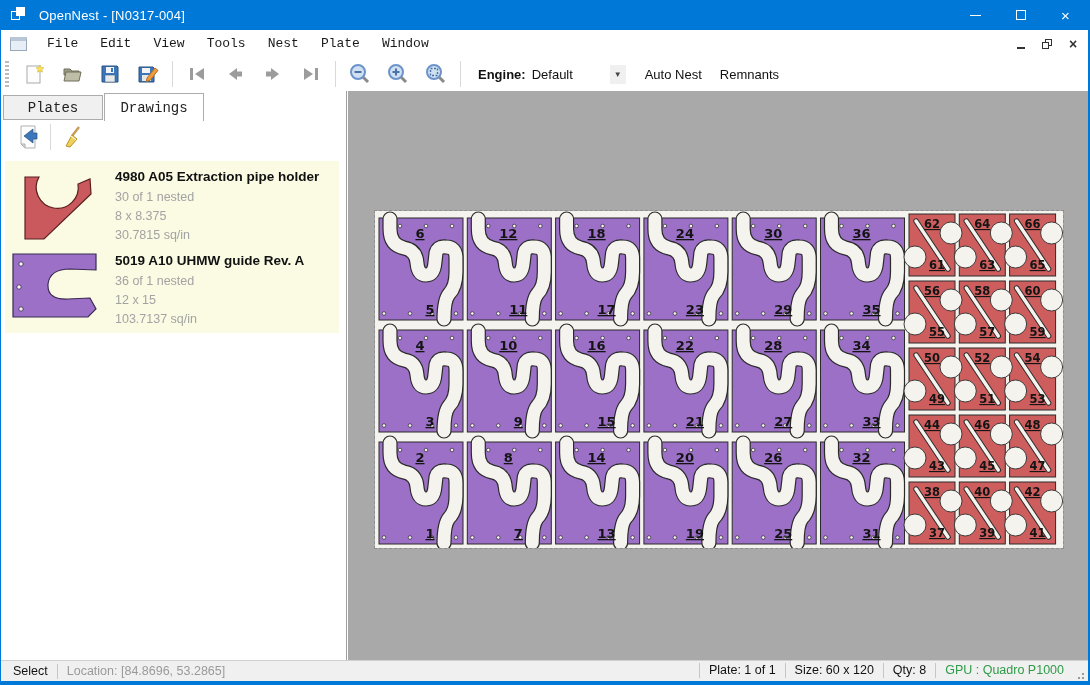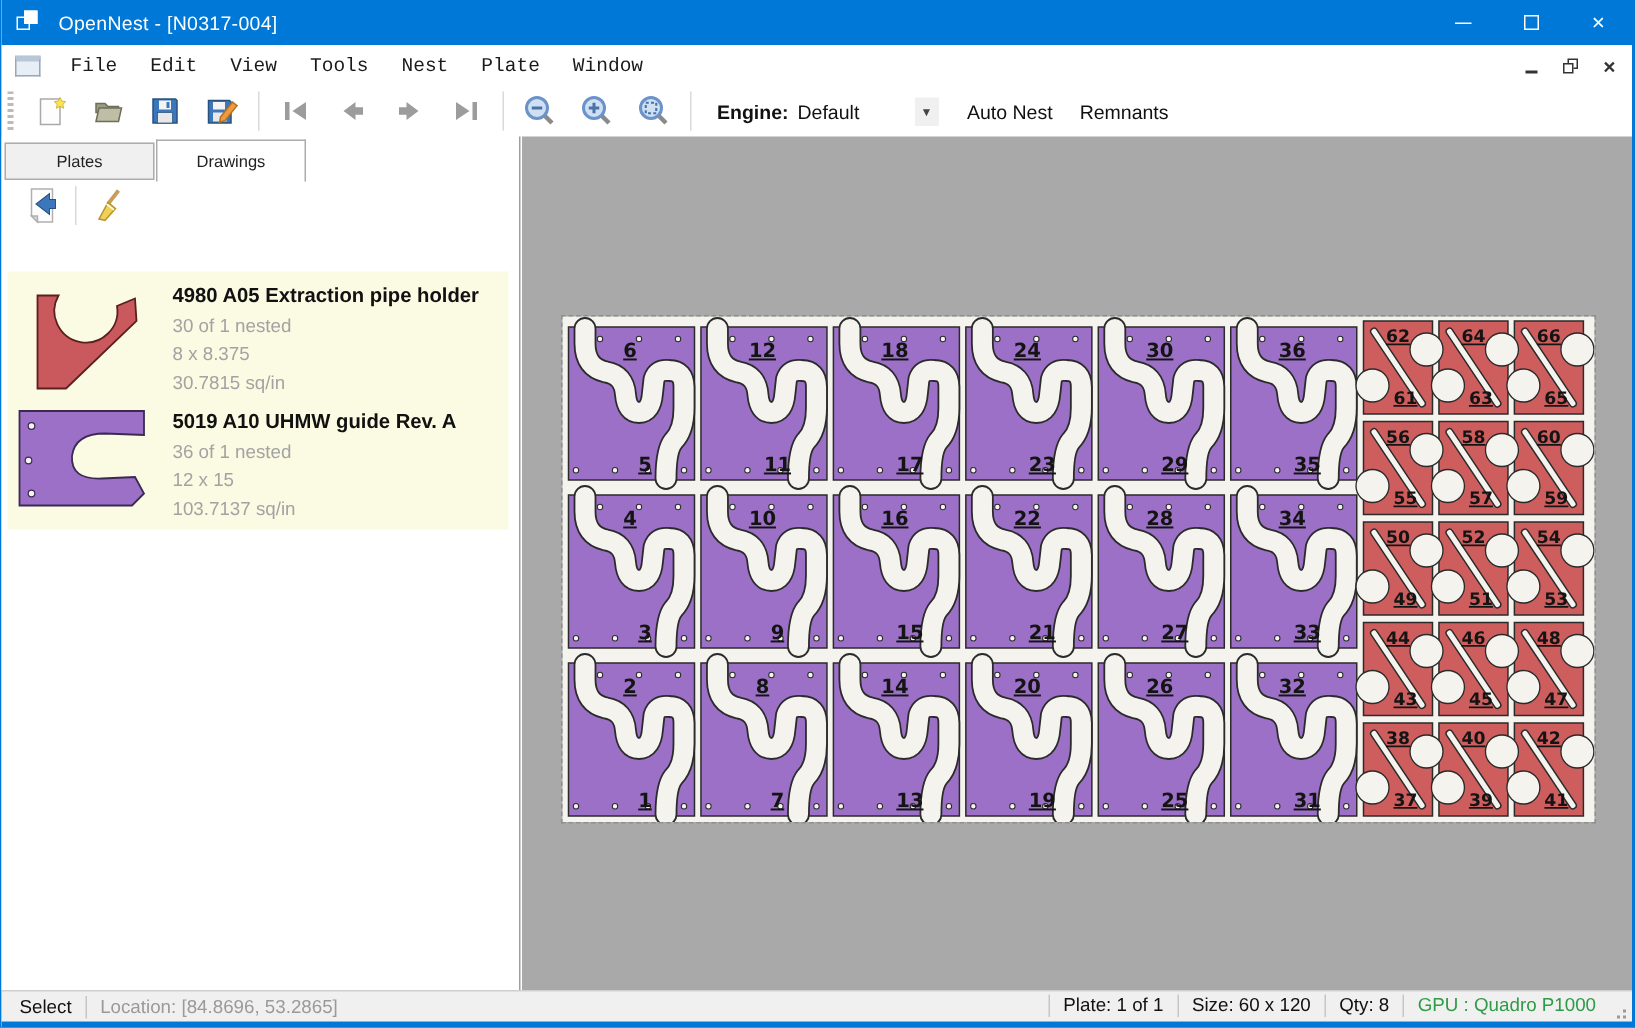--- a/index.html
+++ b/index.html
@@ -37,28 +37,28 @@
   .tb-sep{width:1px;height:26px;background:#d9d9d9;margin:0 5px;}
   .tb-label{font-size:13px;font-weight:bold;color:#111;margin:0 6px 0 12px;}
   .tb-value{font-size:13px;color:#111;width:78px;}
   #engine-drop{width:16px;height:19px;background:#f0f0f0;display:flex;align-items:center;justify-content:center;
                font-size:8px;color:#444;margin-right:10px;}
   .tb-text-btn{font-size:13px;color:#111;padding:5px 9px;}
   
   #panel{position:absolute;left:0;top:91px;width:346px;height:569px;background:#fff;border-right:1px solid #9e9e9e;}
   #tabstrip{position:absolute;left:0;top:0;width:100%;height:30px;background:#fff;}
   .tab{position:absolute;top:4px;height:25px;display:flex;align-items:center;justify-content:center;
-       font-size:11px;color:#222;border:1px solid #acacac;background:#f0f0f0;}
+       font-size:14px;color:#222;border:1px solid #acacac;background:#f0f0f0;font-family:Liberation Mono, monospace;}
   .tab.active{top:2px;height:28px;background:#fff;border-bottom:none;z-index:2;}
   #tab-plates{left:2px;width:100px;}
   #tab-drawings{left:103px;width:100px;}
   #panel-toolbar{position:absolute;left:0;top:30px;width:100%;height:32px;background:#fff;display:flex;align-items:center;padding-left:10px;}
   .ptb-btn{width:34px;height:28px;display:flex;align-items:center;justify-content:center;}
   #drawing-list{position:absolute;left:0;top:62px;width:345px;height:507px;background:#fff;overflow:hidden;}
-  #drawing-block{position:absolute;left:4px;top:8px;width:334px;height:172px;background:#fbfae3;padding:6px 4px;margin-top:20px;}
+  #drawing-block{position:absolute;left:4px;top:8px;width:334px;height:172px;background:#fbfae3;padding:6px 4px;}
   .drawing-item{display:flex;margin-bottom:6px;}
   .thumb-box{width:92px;display:flex;justify-content:center;}
   .d-texts{margin-left:14px;padding-top:2px;}
   .d-title{font-size:13.5px;font-weight:bold;color:#111;margin-bottom:4px;}
   .d-line{font-size:12.5px;color:#a3a3a3;line-height:19px;}
   
   #canvas{position:absolute;left:347px;top:91px;width:743px;height:569px;background:#a9a9a9;}
   #plate{position:absolute;left:27px;top:120px;width:688px;height:337px;background:#f4f3ee;
          outline:1px dashed #8f8f8f;}
   

